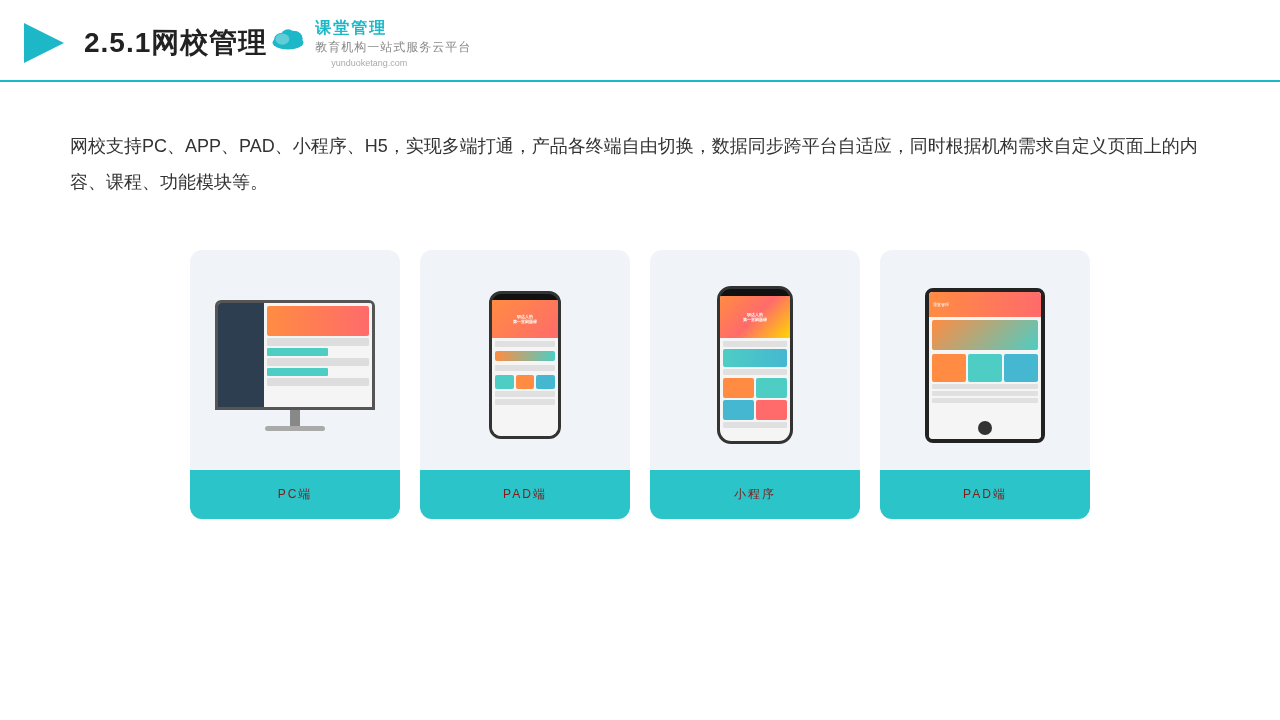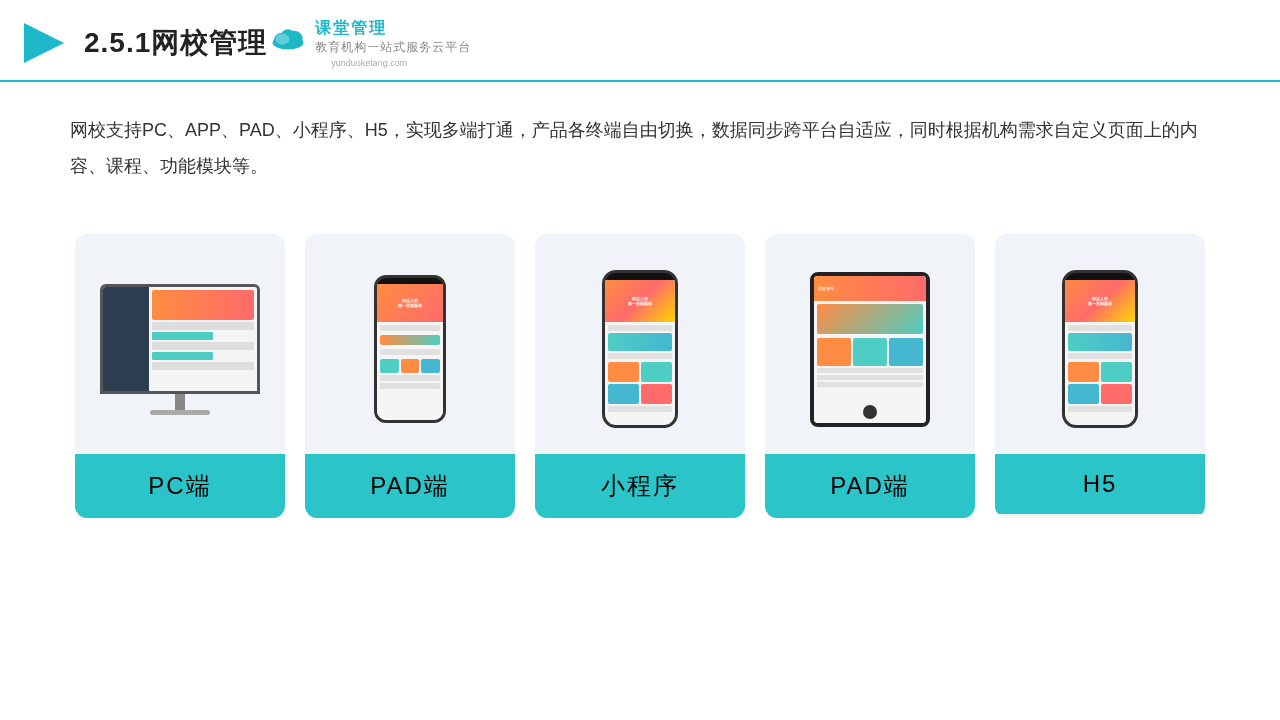--- a/index.html
+++ b/index.html
@@ -65,21 +65,21 @@
     }
     .brand-url {
       font-size: 9px;
       color: #aaa;
       margin-top: 2px;
       text-align: center;
     }
 
     
     .description {
-      padding: 30px 70px 10px 70px;
+      padding: 46px 70px 10px 70px;
       font-size: 18px;
       color: #333333;
       line-height: 2;
     }
 
     
     .cards-container {
       display: flex;
       justify-content: center;
       gap: 20px;
@@ -310,23 +310,23 @@
       position: absolute;
       bottom: 4px;
       left: 50%;
       transform: translateX(-50%);
     }
 
     
     .card-label {
       width: 100%;
       background: #2bc4c8;
-      color: #000000;
+      color: #7f1d1d;
       text-align: center;
-      font-size: 24px;
+      font-size: 12px;
       font-weight: 500;
       padding: 16px 4px;
       letter-spacing: 2px;
     }
 
     
     .phone-large {
       width: 76px;
       height: 158px;
       background: #111;
@@ -519,39 +519,14 @@
             <div class="tablet-row"></div>
             <div class="tablet-row"></div>
           </div>
         </div>
         <div class="tablet-home-btn"></div>
       </div>
     </div>
     <div class="card-label">PAD端</div>
   </div>
 
-  <div class="card">
-    <div class="card-image-area">
-      <div class="phone-large">
-        <div class="phone-large-notch"></div>
-        <div class="phone-large-screen">
-          <div class="phone-large-banner">
-            <div class="phone-large-banner-text">职达人的<br>第一堂刷题课</div>
-          </div>
-          <div class="phone-large-content">
-            <div class="plc-row"></div>
-            <div class="plc-banner"></div>
-            <div class="plc-row"></div>
-            <div class="plc-grid">
-              <div class="plc-grid-item"></div>
-              <div class="plc-grid-item"></div>
-              <div class="plc-grid-item"></div>
-              <div class="plc-grid-item"></div>
-            </div>
-            <div class="plc-row"></div>
-          </div>
-        </div>
-      </div>
-    </div>
-    <div class="card-label">H5</div>
-  </div>
 
 </div>
 
 </body></html>

